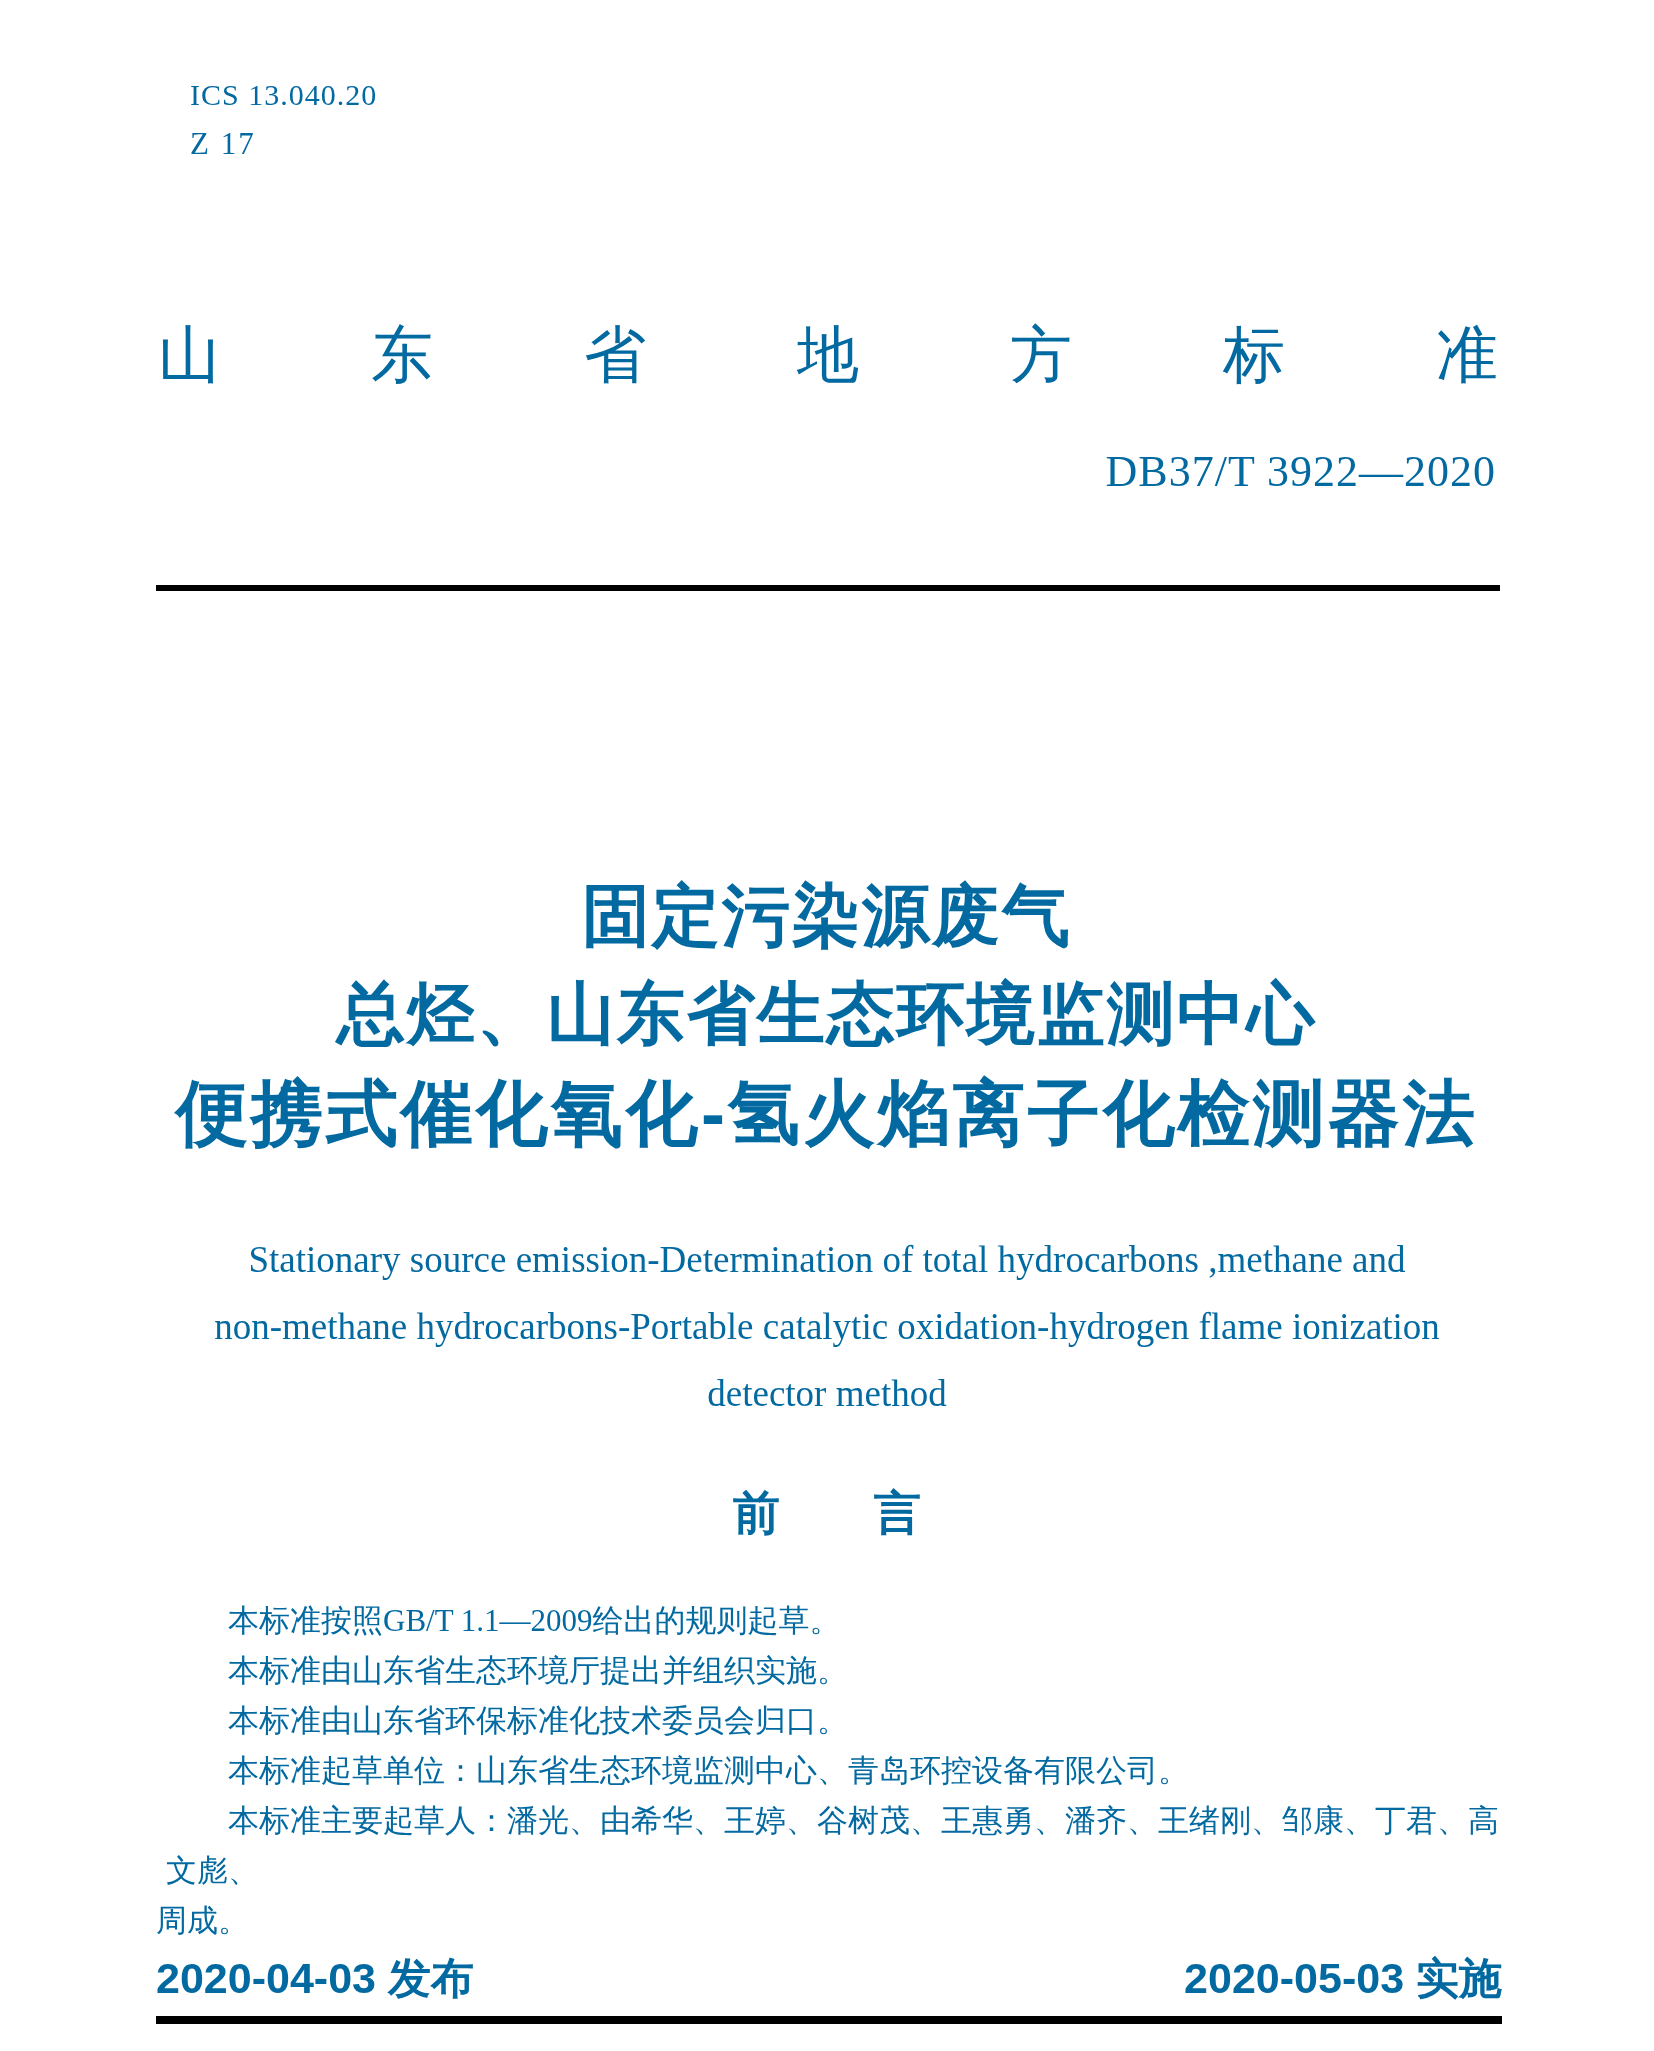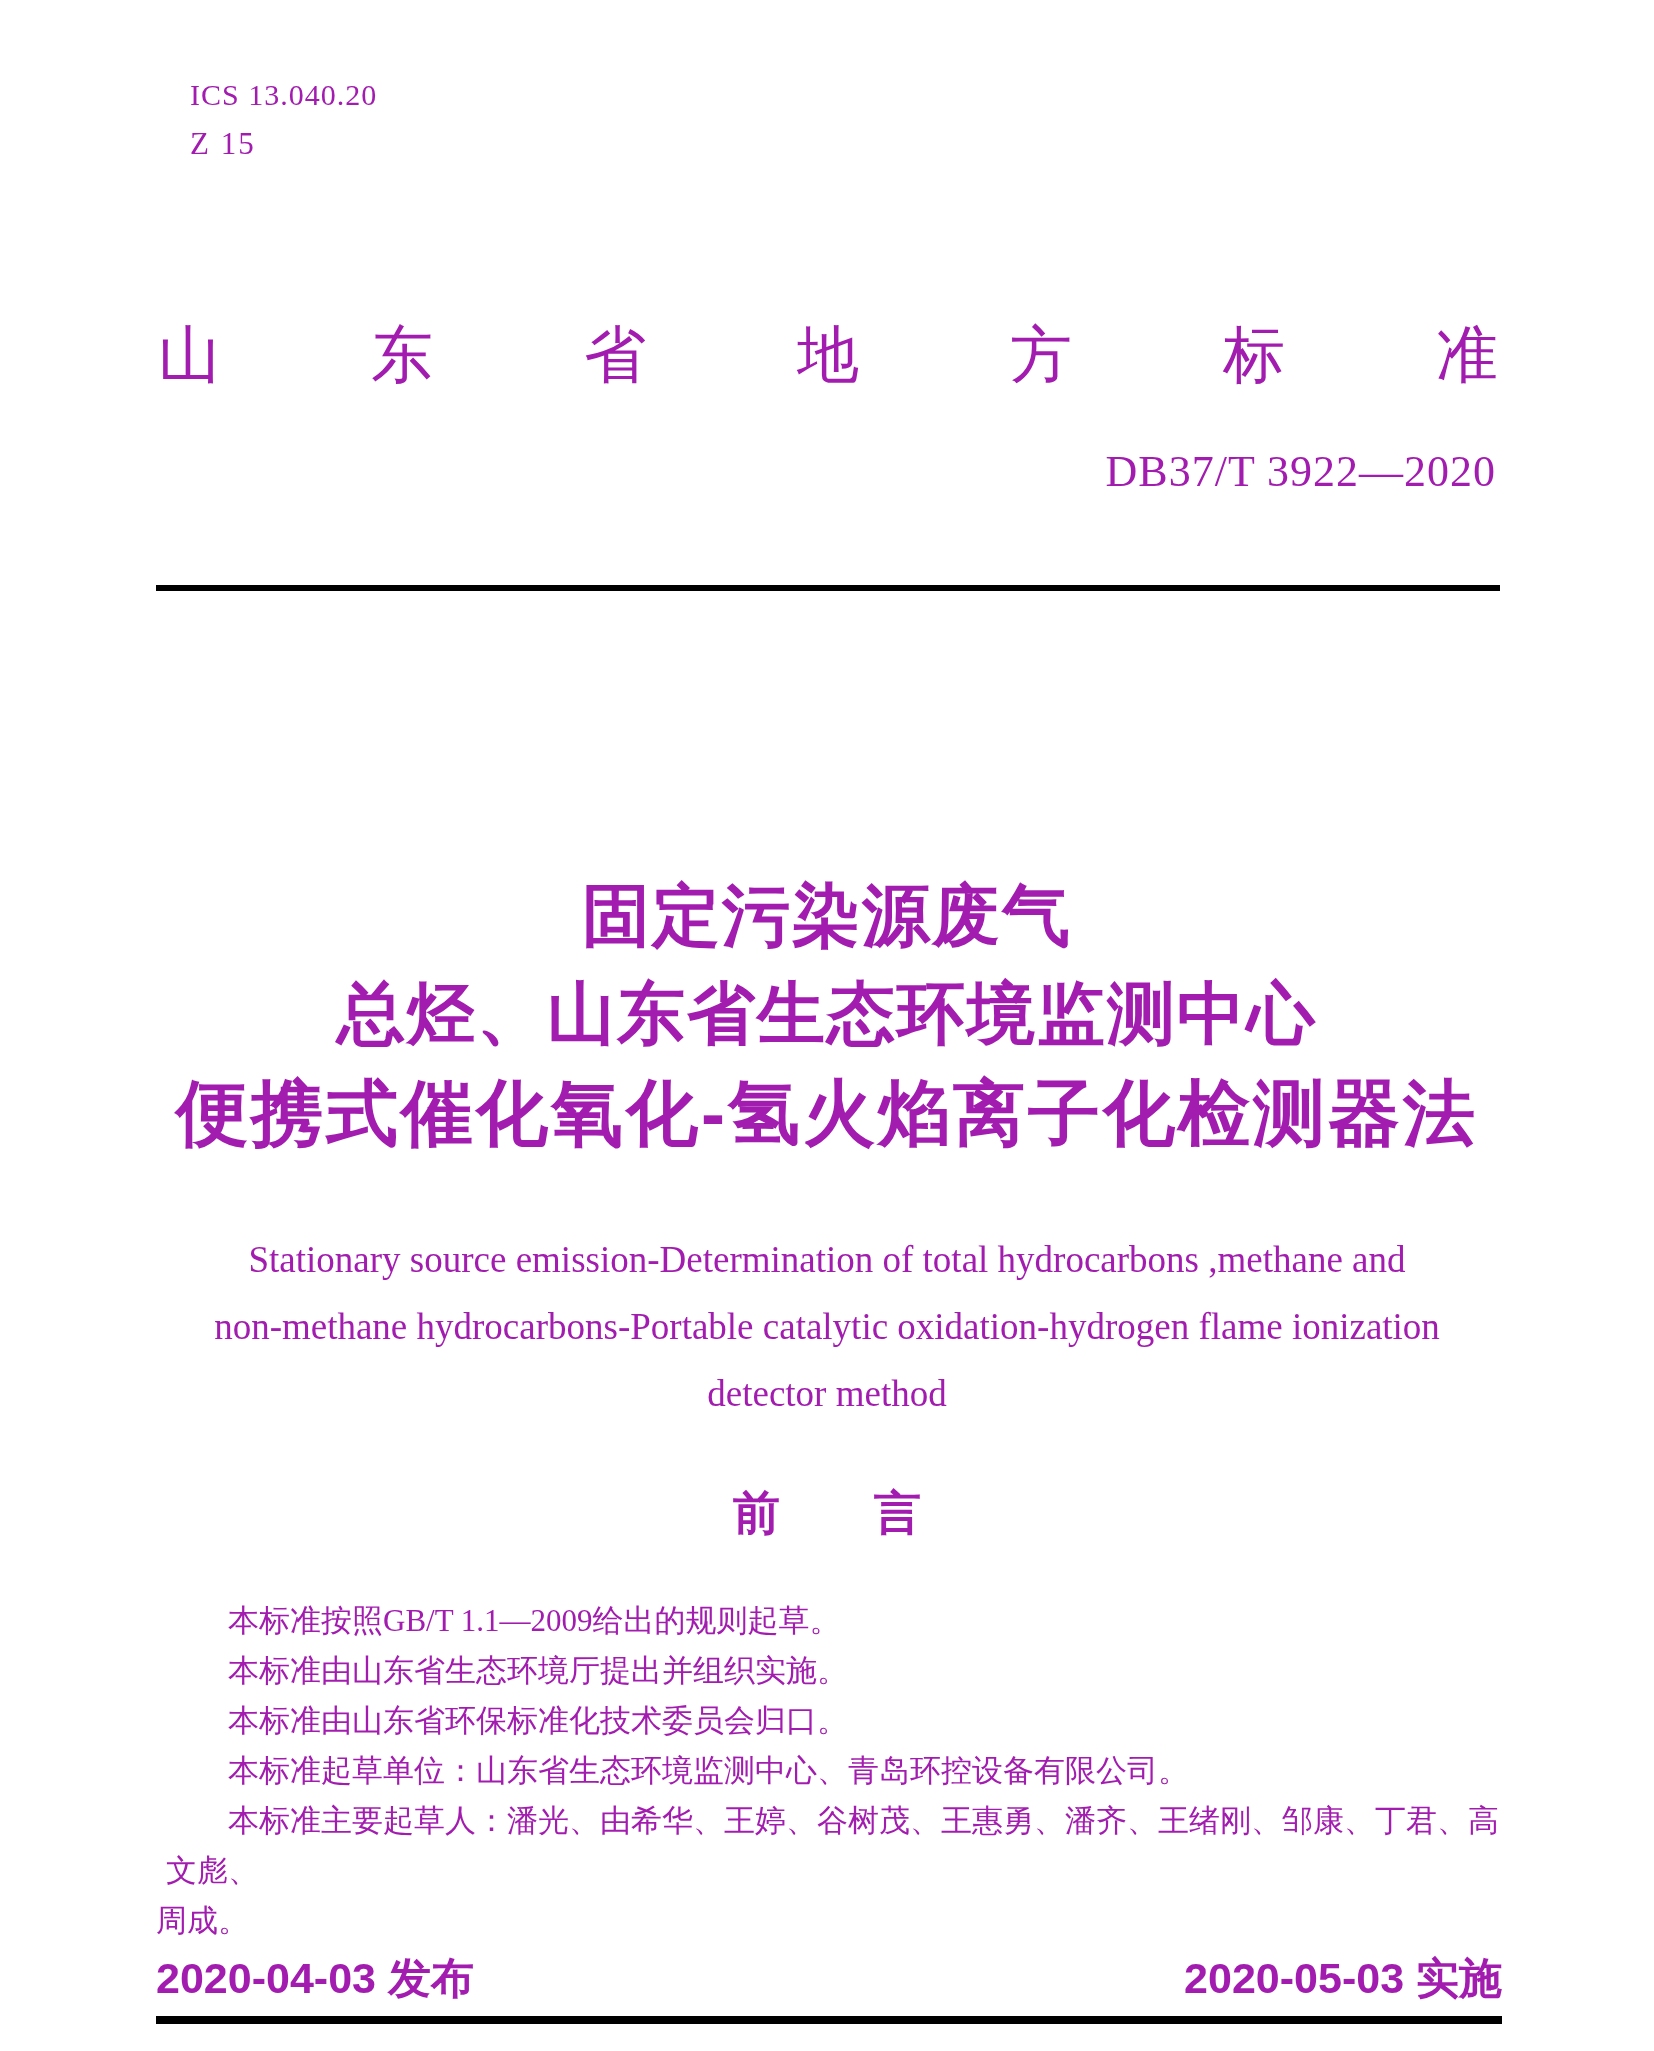--- a/index.html
+++ b/index.html
@@ -2,21 +2,21 @@
 <html><head>
 <meta charset="utf-8">
 <style>
   * { margin:0; padding:0; box-sizing:border-box; }
   html,body { background:#ffffff; }
   .page {
     position:relative;
     width:1654px;
     height:2051px;
     background:#ffffff;
-    color:#a21caf;
+    color:#0369a1;
     font-family:"Liberation Serif","DejaVu Serif",serif;
     overflow:hidden;
     padding-left:16px;
   }
   .ics {
     position:absolute; left:190px; top:78px;
     font-size:30px; letter-spacing:1px;
   }
   .zcode {
     position:absolute; left:190px; top:126px;
@@ -76,21 +76,21 @@
     position:absolute; left:156px; right:152px; top:2016px;
     height:8px; background:#000000;
   }
 </style>
 </head>
 <body>
 
 <div class="page">
 
   <div class="ics">ICS 13.040.20</div>
-  <div class="zcode">Z 15</div>
+  <div class="zcode">Z 17</div>
 
 
   <div class="standard-type">山东省地方标准</div>
 
   <div class="standard-number">DB37/T 3922—2020</div>
 
   <div class="rule-top"></div>
 
   <div class="title-cn">
     <div class="l12">固定污染源废气</div>

